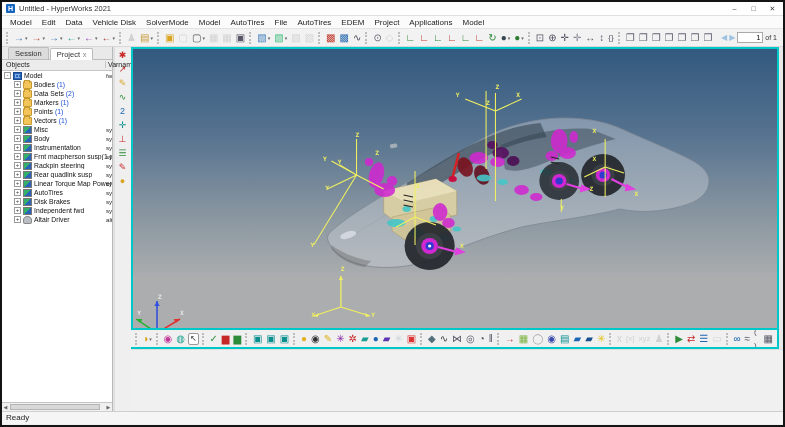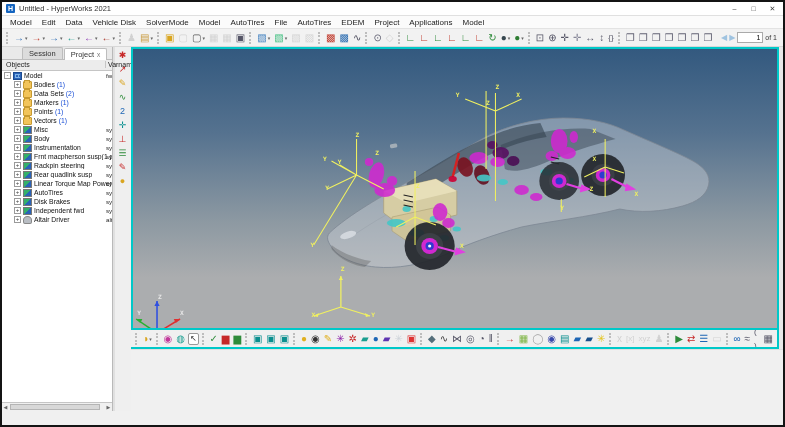--- a/index.html
+++ b/index.html
@@ -28,21 +28,21 @@
   .tb-right { margin-left:auto; display:flex; align-items:center; gap:2px; padding-right:4px; }
   .nav-arrow { font-size:8px; color:#9fc3e0; }
   .pagebox { width:26px; height:11px; font-size:7px; border:1px solid #aaa; text-align:right; padding-right:2px; }
   .page-of { font-size:7px; color:#333; }
 
   
   .workspace { position:relative; height:364px; background:#e8e8e8; display:flex; }
 
   
   .left-panel { width:137px; background:#f0f0f0; border-right:1px solid #b9b9b9; display:flex; flex-direction:column; }
-  .panel-tabs { height:13px; display:flex; align-items:flex-end; padding-left:20px; background:#e9e9e9; border-bottom:1px solid #bdbdbd; }
+  .panel-tabs { height:13px; display:flex; align-items:flex-end; padding-left:6px; background:#e9e9e9; border-bottom:1px solid #bdbdbd; }
   .ptab { font-size:7.5px; color:#333; padding:1px 6px; border:1px solid #bdbdbd; border-bottom:none; background:#dcdcdc; margin-right:1px; border-radius:2px 2px 0 0; }
   .ptab.active { background:#fff; position:relative; top:1px; }
   .ptab .closex { color:#777; margin-left:3px; font-size:6.5px; }
   .tree-header { height:11px; background:#ececec; border-bottom:1px solid #c5c5c5; position:relative; font-size:7px; color:#222; }
   .tree-header .col1 { position:absolute; left:4px; top:1px; }
   .tree-header .col2 { position:absolute; left:103px; top:1px; border-left:1px solid #c5c5c5; padding-left:2px; width:33px; }
   .tree-body { flex:1; background:#fff; overflow:hidden; position:relative; }
   .trow { position:relative; height:9px; display:flex; align-items:center; white-space:nowrap; }
   .expander { width:7px; height:7px; border:1px solid #9a9a9a; background:#fff; color:#444; font-size:6px; line-height:5px; text-align:center; margin-right:2px; flex:none; }
   .ticon { width:9px; height:8px; margin-right:2px; flex:none; position:relative; }
@@ -503,13 +503,16 @@
             <span class="tbi" style="color: rgb(85, 85, 102);">≈</span>
             <span class="tbi small" style="color: rgb(85, 85, 102);">( )</span>
             <span class="tbi" style="color: rgb(85, 85, 102);">▦</span>
           </div>
 
         <div class="panel-empty"></div>
       </div>
     </div>
   </div>
 
+  <div class="statusbar">
+    <span>Ready</span>
+  </div>
 </div>
 
 </body></html>

